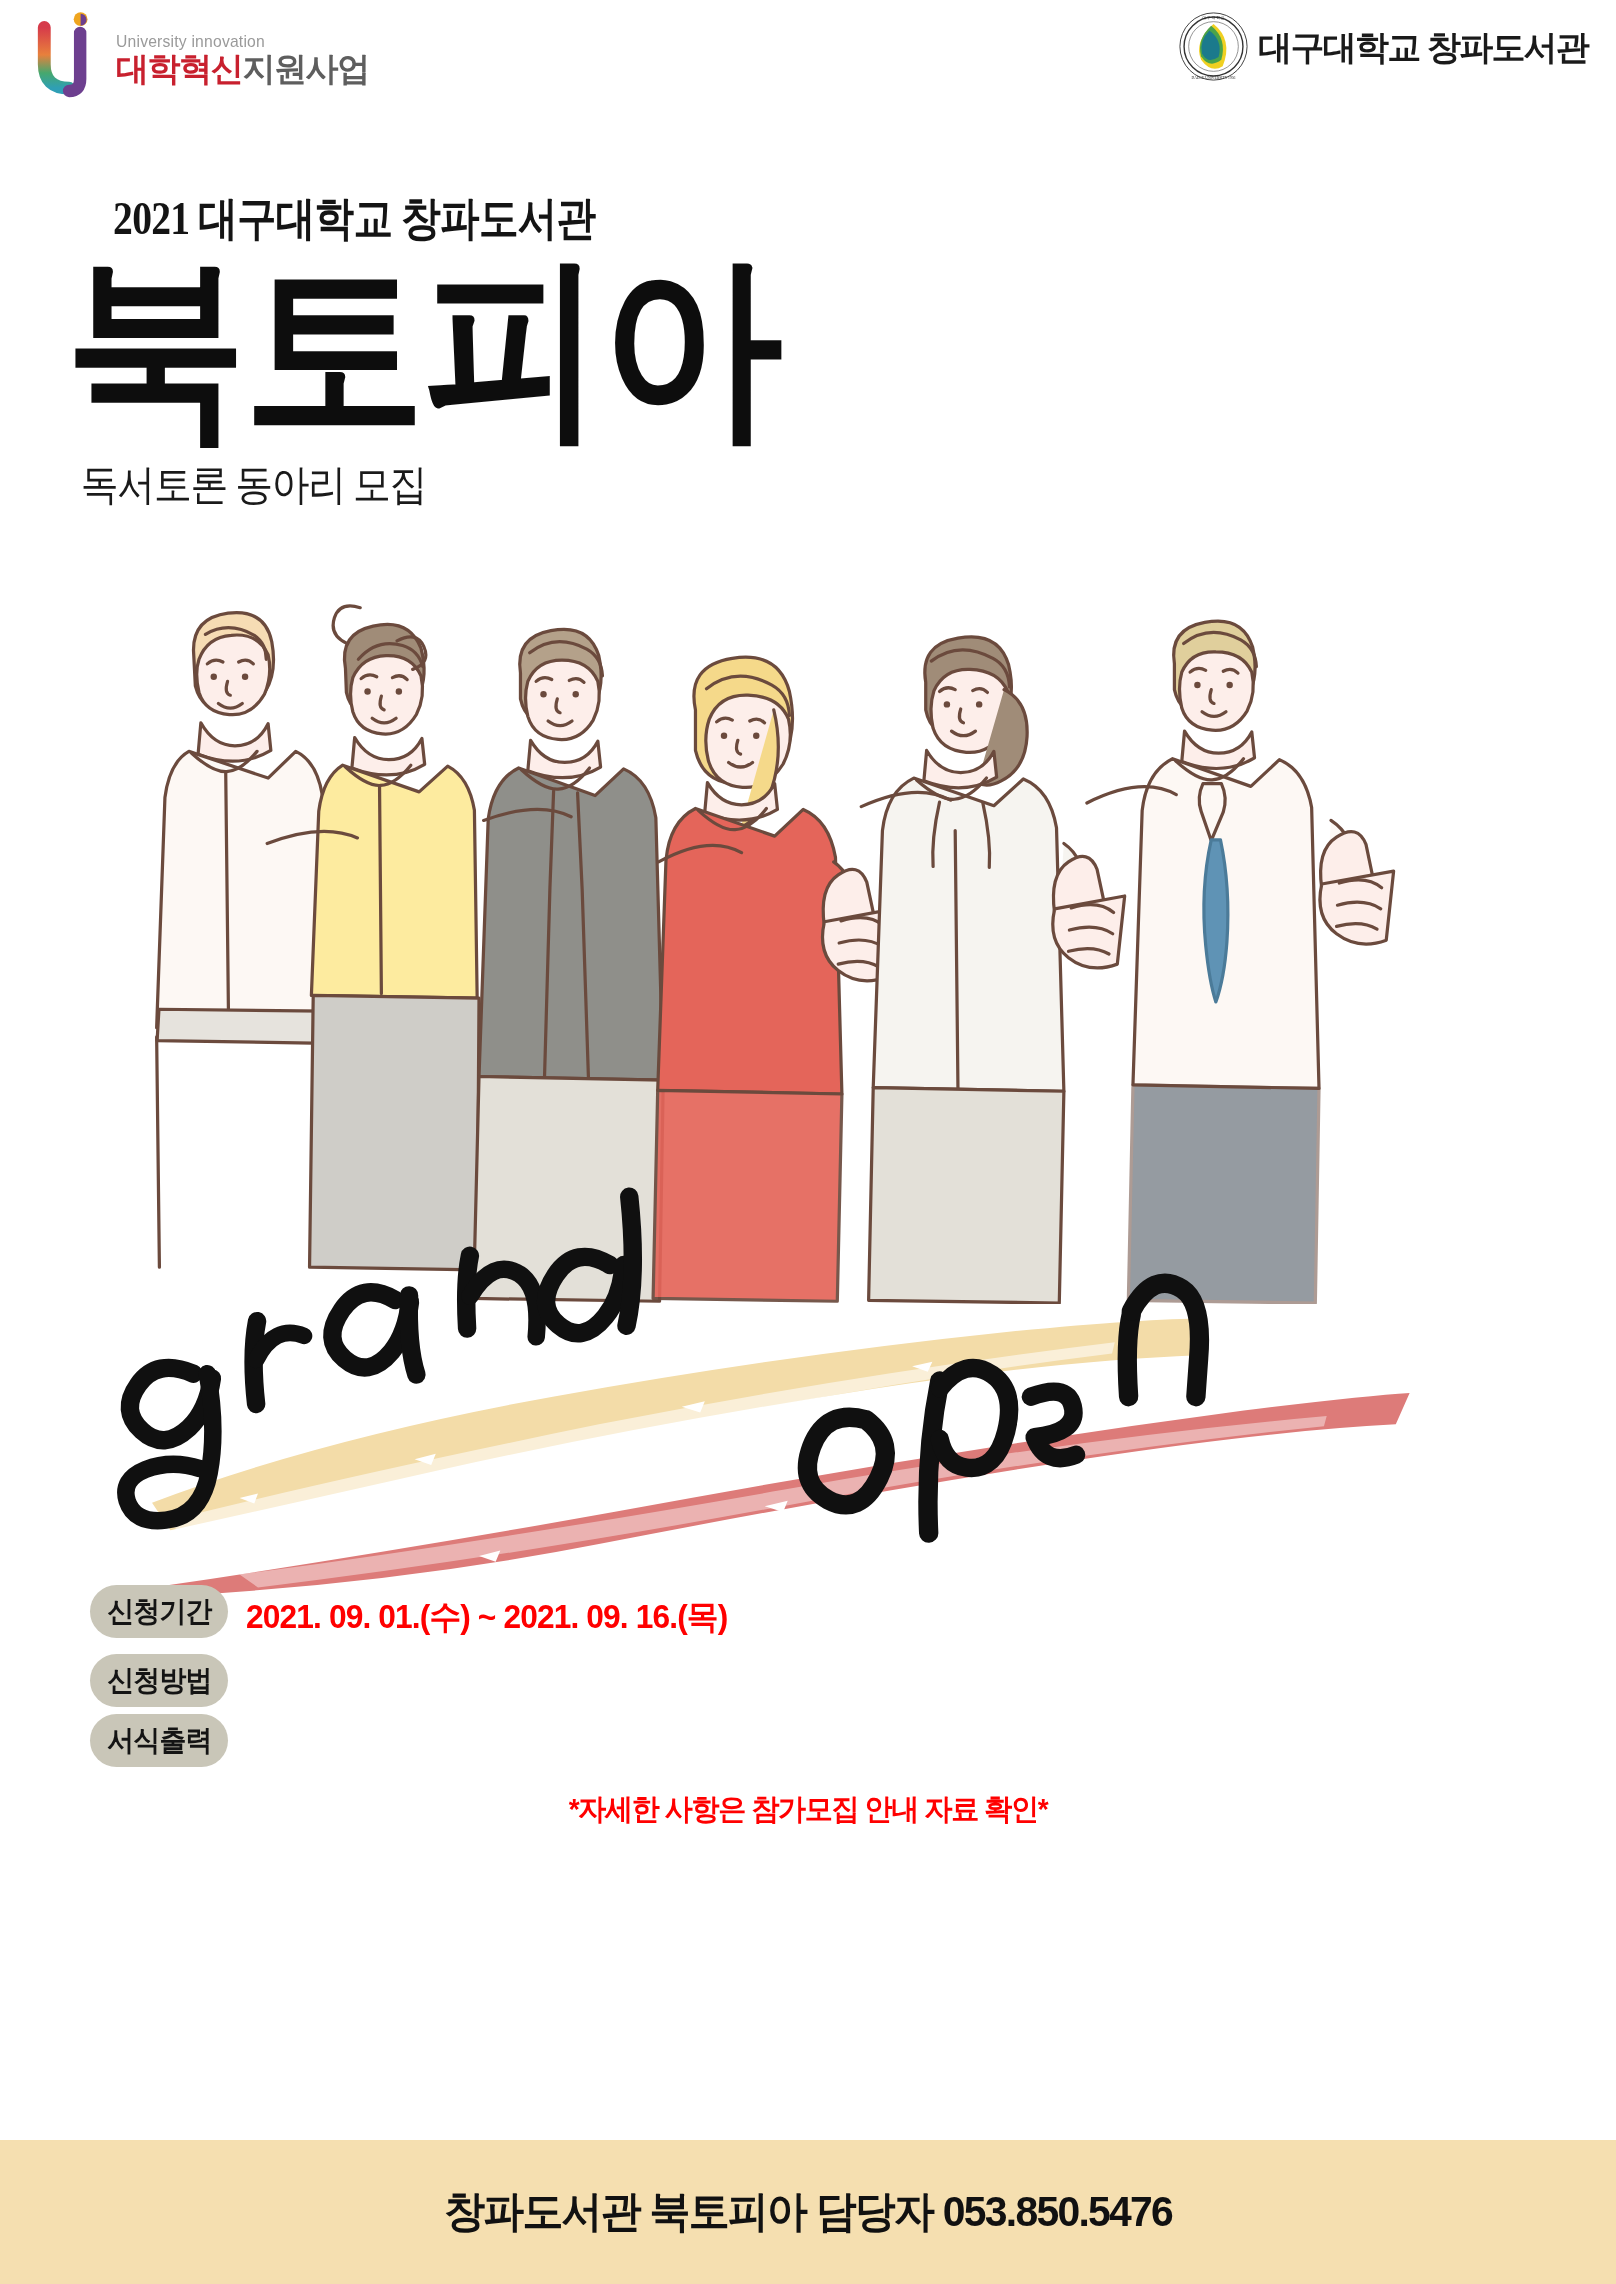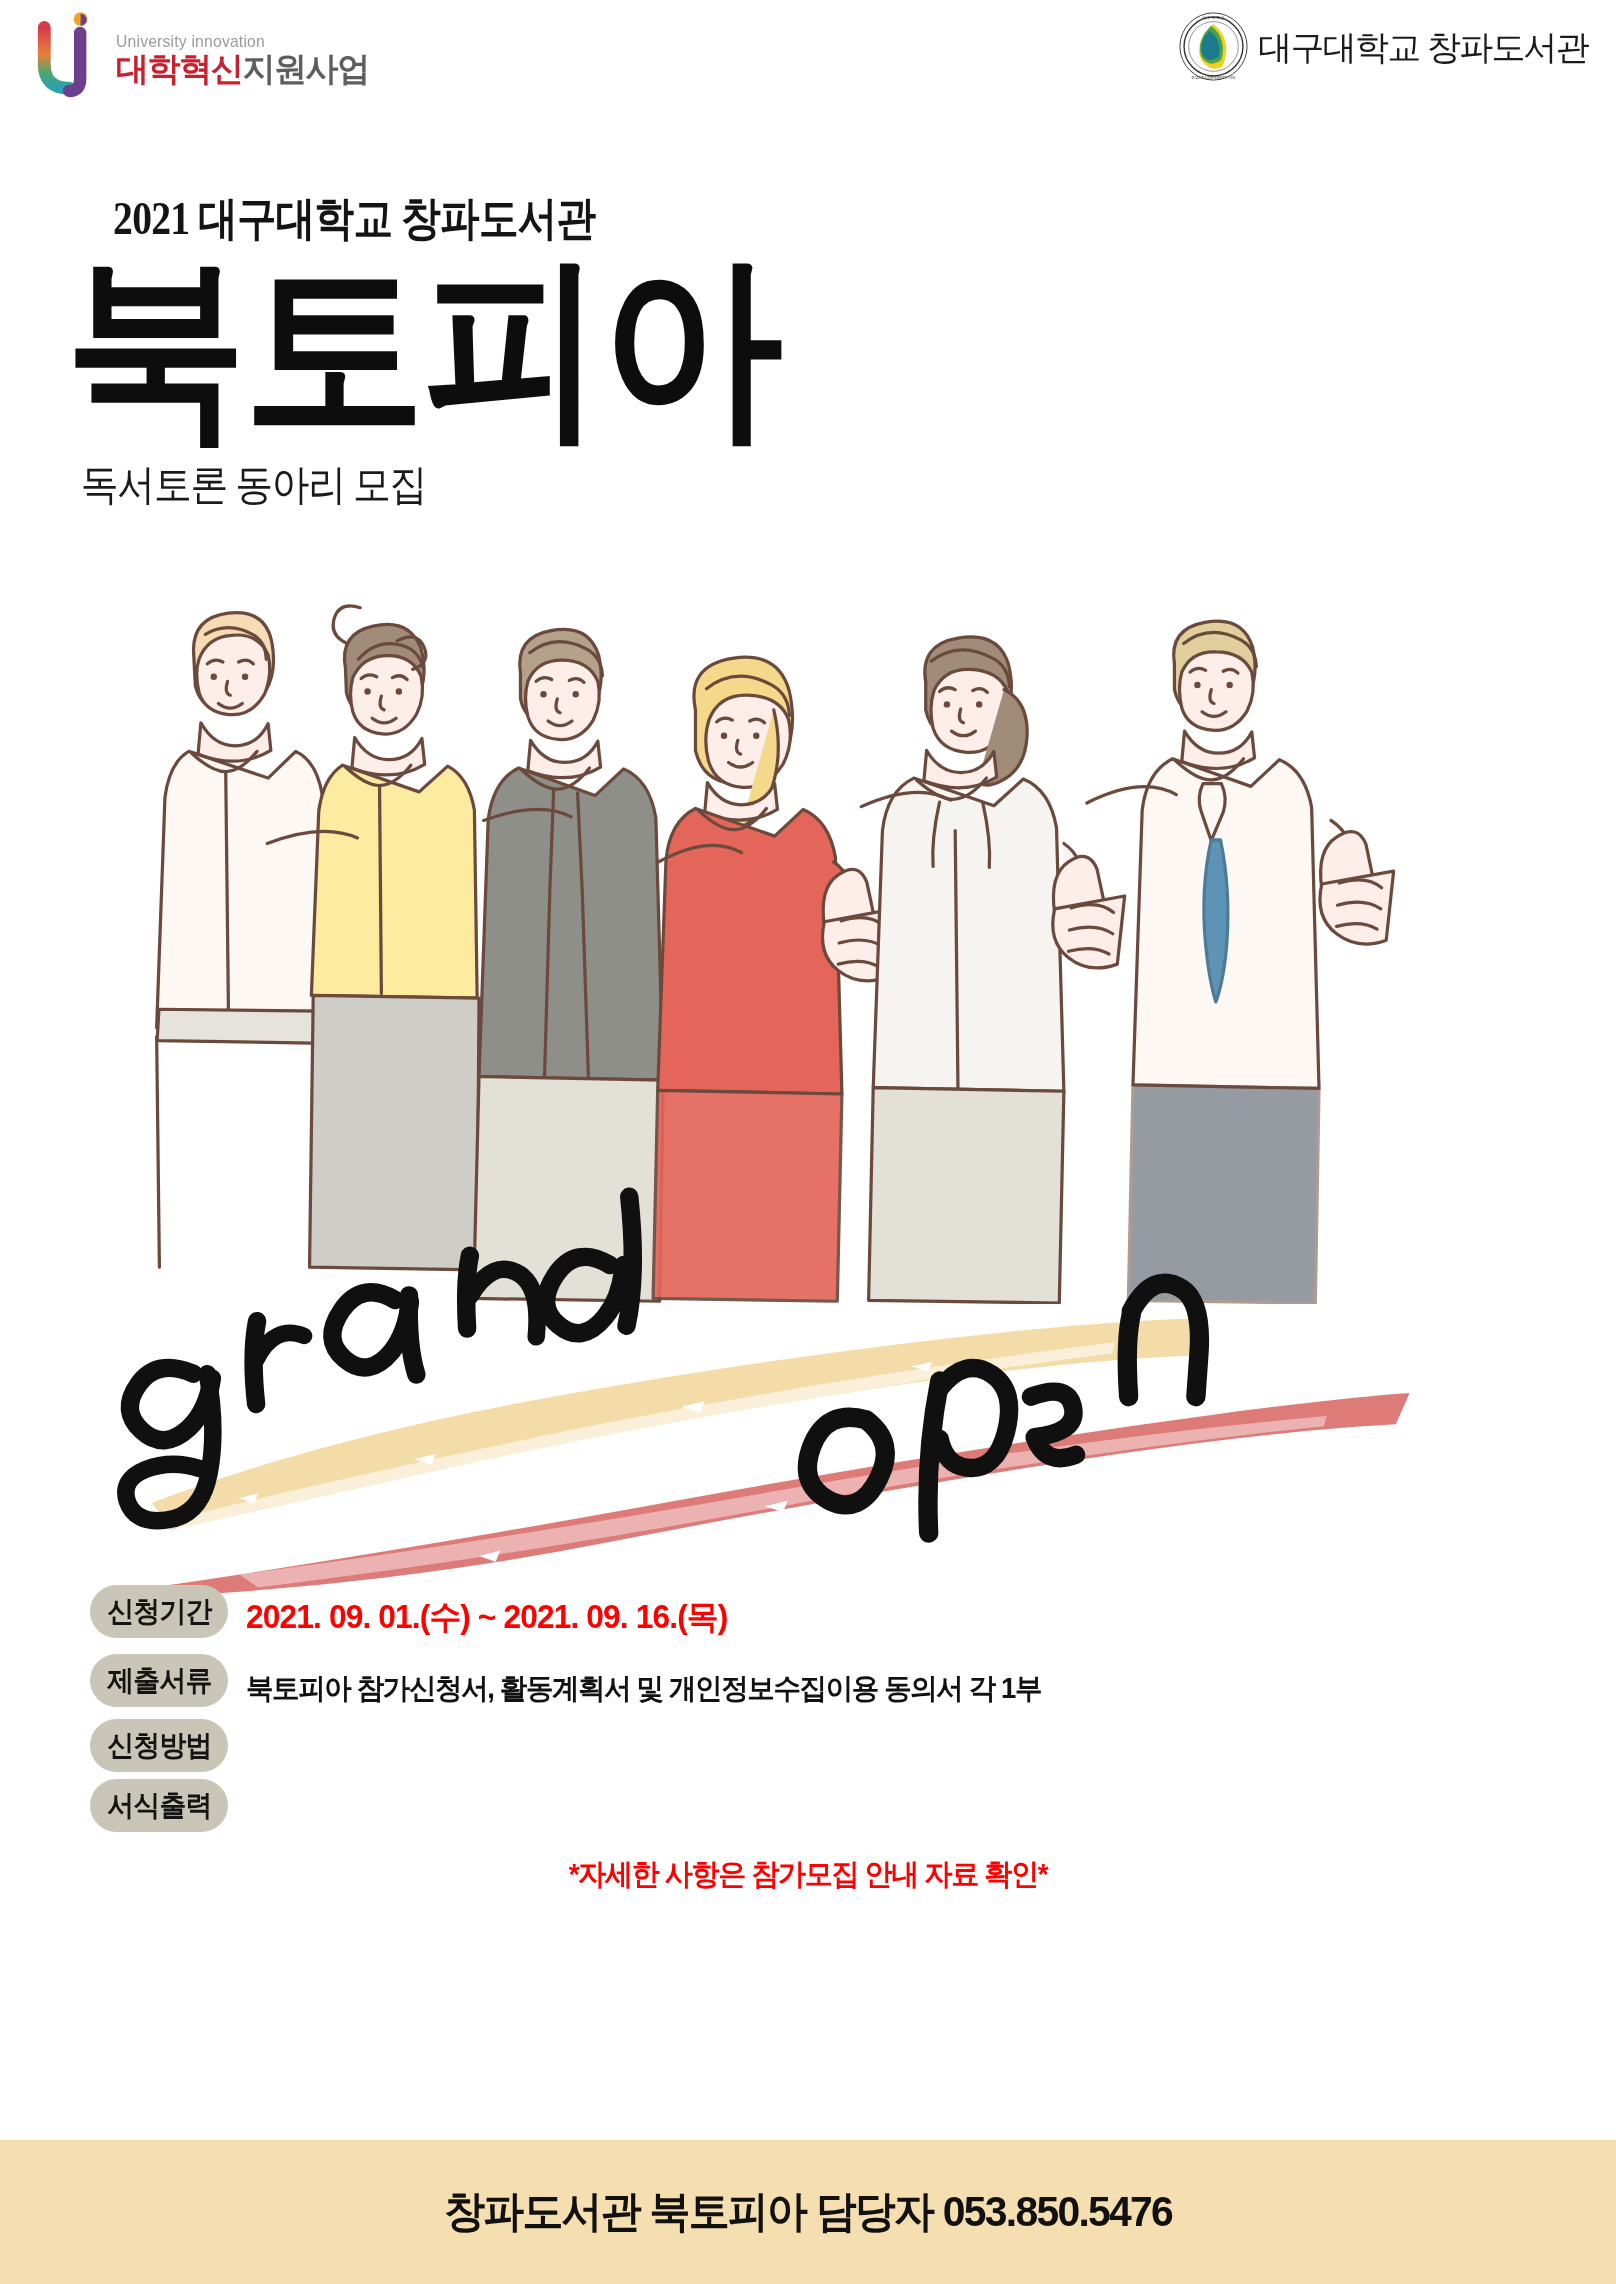--- a/index.html
+++ b/index.html
@@ -17,21 +17,21 @@
   .logo-ui { position:absolute; left:36px; top:10px; display:flex; align-items:center; gap:11px; }
   .ui-mark { width:69px; height:92px; position:relative; flex:0 0 auto; }
   .ui-text { display:flex; flex-direction:column; justify-content:center; padding-top:6.5px; }
   .ui-eng { font-size:15.7px; color:#9a9a9a; letter-spacing:0.2px; line-height:1; margin-bottom:2.8px; font-weight:400;}
   .ui-kor { font-size:33px; font-weight:bold; line-height:1; letter-spacing:-1.4px; white-space:nowrap; }
   .ui-kor .red { color:#c8202e; }
   .ui-kor .gry { color:#5e5e5e; }
 
   .logo-dg { position:absolute; right:28px; top:12px; display:flex; align-items:center; gap:10px; }
   .dg-seal { width:69px; height:69px; flex:0 0 auto; }
-  .dg-text { font-size:34px; font-weight:normal; color:#1a1a1a; letter-spacing:-1.8px; white-space:nowrap; line-height:1; }
+  .dg-text { font-size:34px; font-weight:bold; color:#1a1a1a; letter-spacing:-1.8px; white-space:nowrap; line-height:1; }
 
   
   .title-wrap { position:absolute; top:196px; left:0; width:100%; text-align:left;font-family:Liberation Serif, serif; }
   .pre-title {
     font-size:46px; font-weight:bold; color:#141414;
     letter-spacing:-0.9px; line-height:1;
     transform:scaleX(0.86); transform-origin:center;
   }
   .big-title {
     font-size:198px; font-weight:bold; color:#0d0d0d;
@@ -310,28 +310,20 @@
 
   <div class="row r1">
     <div class="pill">
       <span>신청기간</span>
     </div>
     <div class="val">
       <div class="line date">2021. 09. 01.(수) ~ 2021. 09. 16.(목)</div>
     </div>
   </div>
 
-  <div class="row">
-    <div class="pill">
-      <span>제출서류</span>
-    </div>
-    <div class="val">
-      <div class="line smaller">북토피아 참가신청서, 활동계획서 및 개인정보수집이용 동의서 각 1부</div>
-    </div>
-  </div>
 
   <div class="row r3">
     <div class="pill">
       <span>신청방법</span>
     </div>
   </div>
 
   <div class="row">
     <div class="pill">
       <span>서식출력</span>

